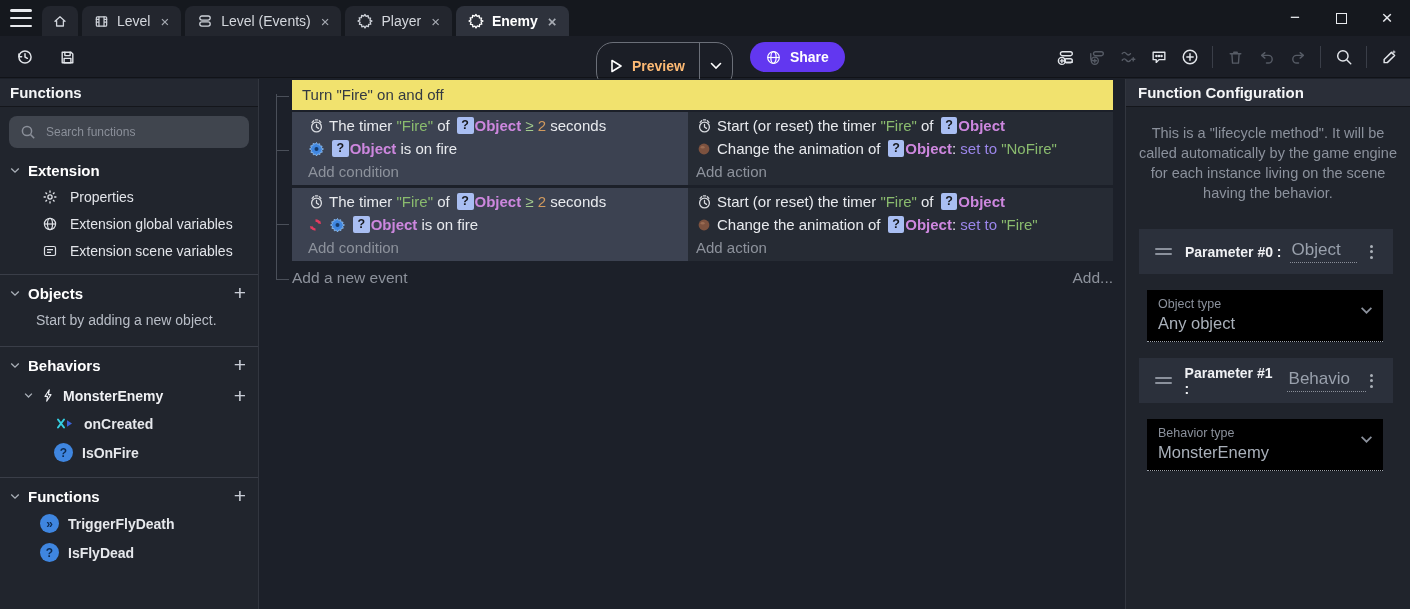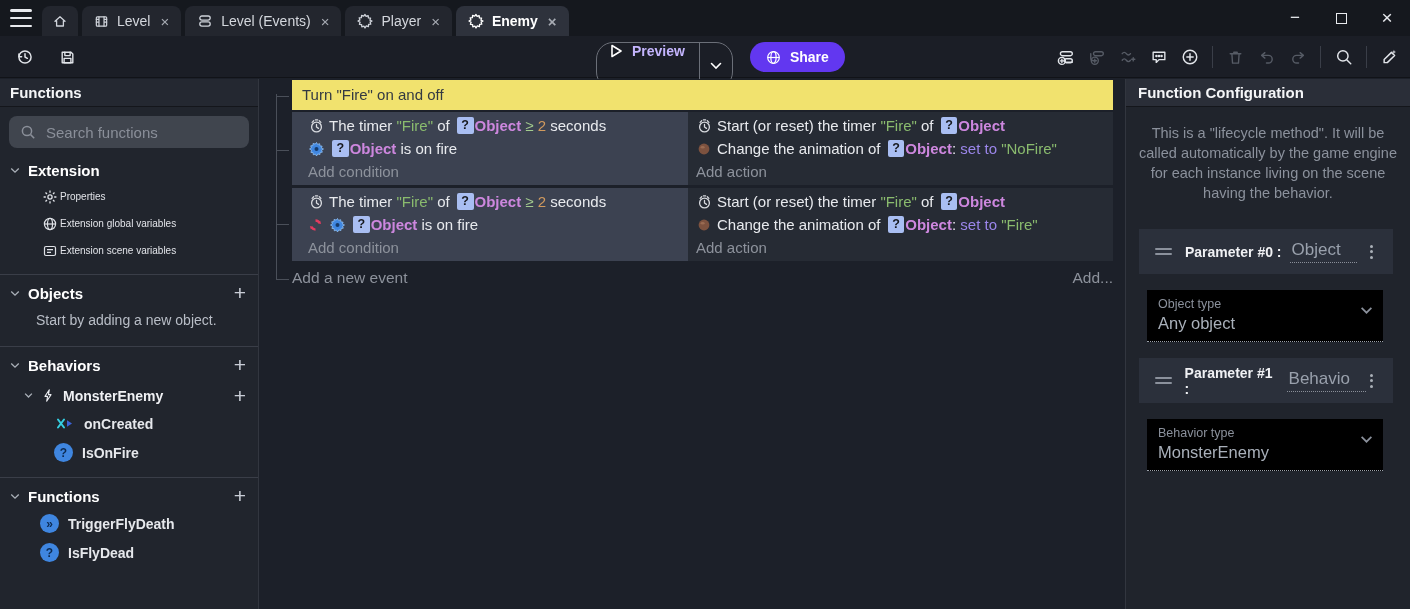--- a/index.html
+++ b/index.html
@@ -23,40 +23,40 @@
   .tab .tclose { color:#a7abb3; font-size:15px; margin-left:2px; }
   .tab.home { padding:0 10px; }
   .wcontrols { position:absolute; right:0; top:0; height:36px; display:flex; }
   .wc { width:46px; height:36px; display:flex; align-items:center; justify-content:center; color:#e8eaee; font-size:17px; cursor:pointer; }
   .wc .wbox { width:11px; height:11px; border:1.4px solid #e8eaee; }
 
   
   .toolbar { position:absolute; top:36px; left:0; right:0; height:42px; background:#1b1e26; border-bottom:1px solid #111318; }
   .tb-left { position:absolute; left:12px; top:9px; display:flex; gap:18px; color:#e2e5ea; }
   .tb-center { position:absolute; left:596px; top:6px; display:flex; gap:17px; }
-  .btn-preview { display:flex; align-items:flex-start; height:47px; border:1px solid #6b6f78; border-radius:17px; color:#c4b5fd; overflow:hidden; cursor:pointer; }
+  .btn-preview { display:flex; align-items:center; height:47px; border:1px solid #6b6f78; border-radius:17px; color:#fdba74; overflow:hidden; cursor:pointer; }
   .btn-preview .seg1 { display:flex; align-items:center; gap:9px; padding:0 14px 0 13px; font-weight:bold; font-size:14px; }
   .btn-preview .seg2 { display:flex; align-items:center; padding:0 10px; border-left:1px solid #6b6f78; height:100%; }
   .btn-share { display:flex; align-items:center; gap:9px; height:30px; padding:0 16px; background:#6237f0; border-radius:17px; color:#fff; font-weight:bold; font-size:14px; cursor:pointer; }
   .tb-right { position:absolute; right:8px; top:9px; display:flex; align-items:center; gap:6px; }
   .tb-ic { width:25px; height:24px; display:flex; align-items:center; justify-content:center; color:#e2e5ea; cursor:pointer; }
   .tb-ic.dim { color:#565b65; }
   .tb-div { width:1px; height:22px; background:#3a3e48; margin:0 4px; }
 
   
   .sidebar { position:absolute; top:79px; left:0; width:259px; bottom:0; background:#21252d; border-right:1px solid #32363f; }
   .sb-header { height:28px; display:flex; align-items:center; padding:0 10px; background:#242831; border-bottom:1px solid #14161b; font-weight:bold; color:#f4f5f7; }
   .sb-search { margin:9px 9px 0 9px; height:32px; background:#40454e; border-radius:8px; display:flex; align-items:center; gap:10px; padding:0 11px; cursor:text; }
-  .sb-search .ph { color:#8a8f99; font-size:15px; }
+  .sb-search .ph { color:#8a8f99; font-size:12px; }
   .sb-sec { display:flex; align-items:center; gap:8px; padding:4px 12px 4px 10px; margin-top:10px; cursor:pointer; }
   .sb-sec.btop { border-top:1px solid #3a3e48; padding-top:9px; }
   .sb-sec .stitle { font-weight:bold; color:#ffffff; font-size:15px; }
   .sb-sec .sp { flex:1; }
   .plus { color:#c9cdd6; font-size:21px; font-weight:300; line-height:18px; cursor:pointer; }
-  .sb-item { display:flex; align-items:center; gap:2px; height:27px; padding-left:42px; color:#e2e4e9; font-size:10px; cursor:pointer; }
+  .sb-item { display:flex; align-items:center; gap:12px; height:27px; padding-left:42px; color:#e2e4e9; font-size:14px; cursor:pointer; }
   .sb-note { padding:6px 10px 8px 36px; color:#b9bec7; font-size:14px; }
   .beh-row { display:flex; align-items:center; gap:8px; height:27px; padding:0 12px 0 24px; margin-top:4px; cursor:pointer; }
   .beh-row .bname { font-weight:600; color:#f0f1f4; font-size:14px; }
   .fn-row { display:flex; align-items:center; gap:9px; height:29px; padding-left:54px; font-size:14px; color:#e6e8ec; font-weight:600; cursor:pointer; }
   .fn-row.selected { background:#3a404c; border-radius:8px; margin:2px 4px 2px 32px; padding-left:21px; }
   .fn-row.l2 { padding-left:40px; }
   .badge-fn { width:19px; height:19px; border-radius:50%; background:#3f86e0; color:#0d2b52; font-weight:bold; display:inline-flex; align-items:center; justify-content:center; font-size:12px; }
   .chev { color:#aab0b8; }
 
   

